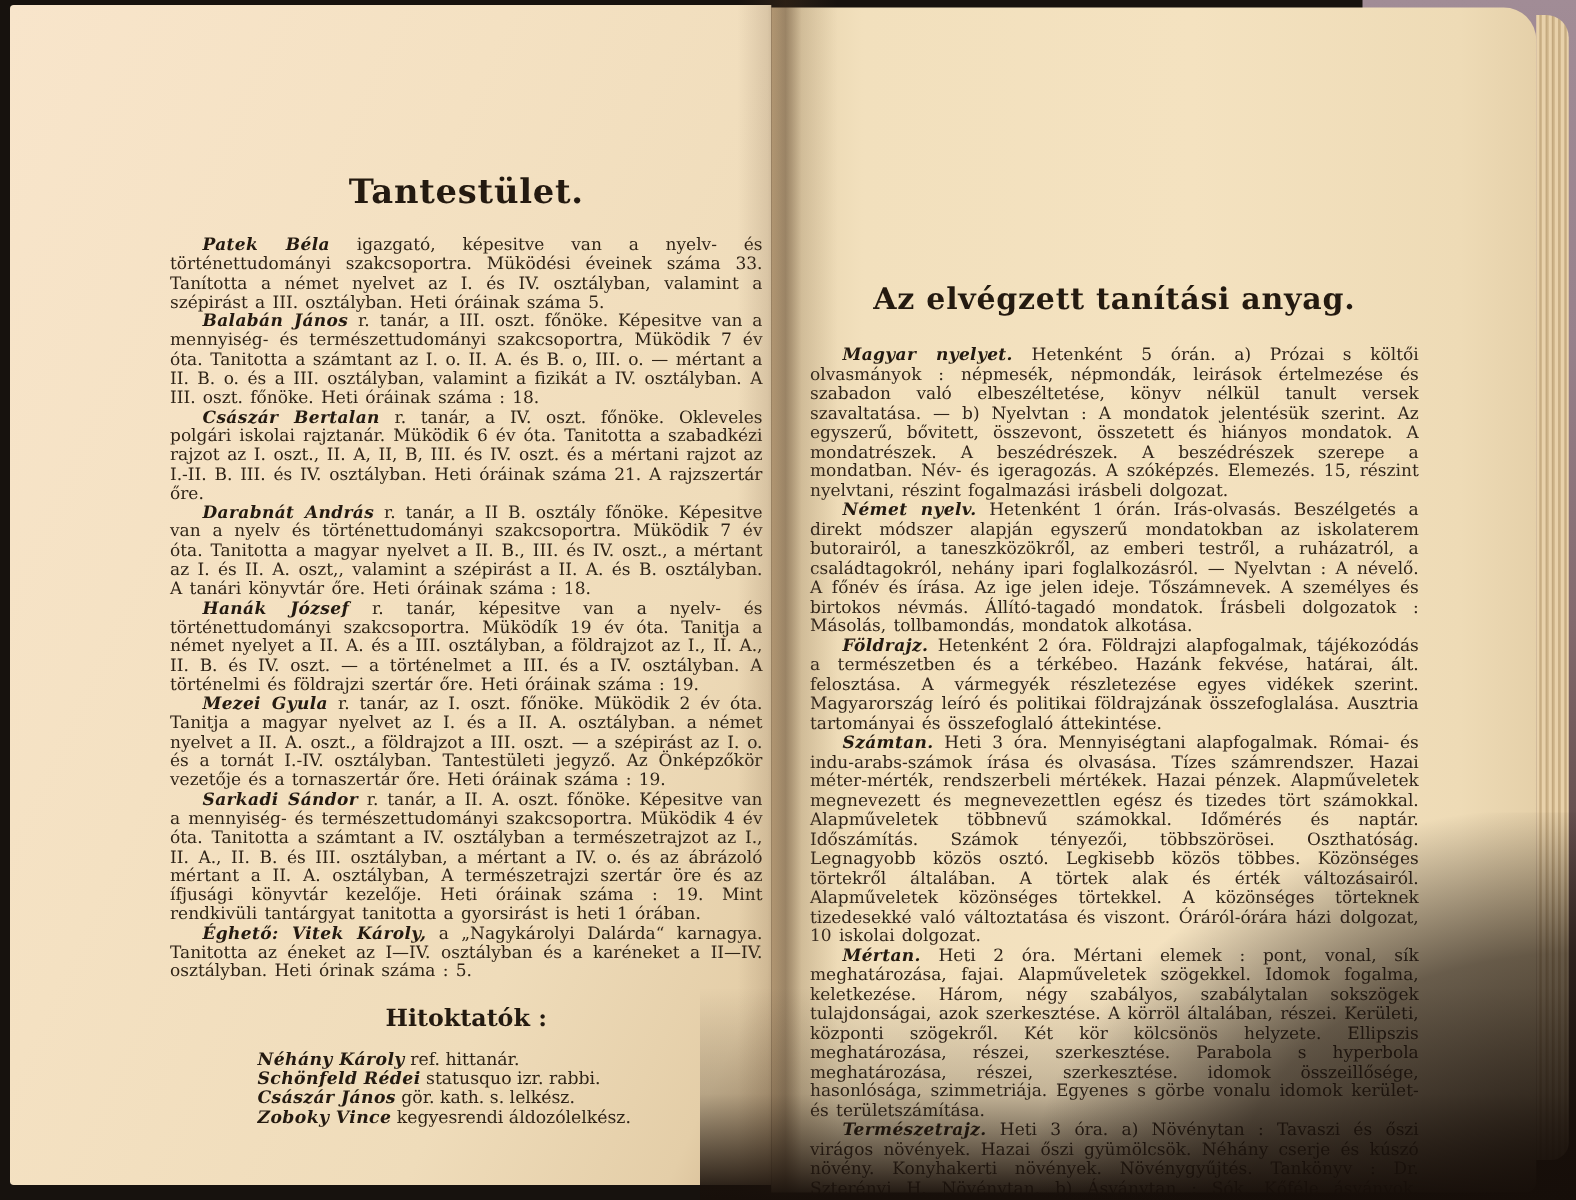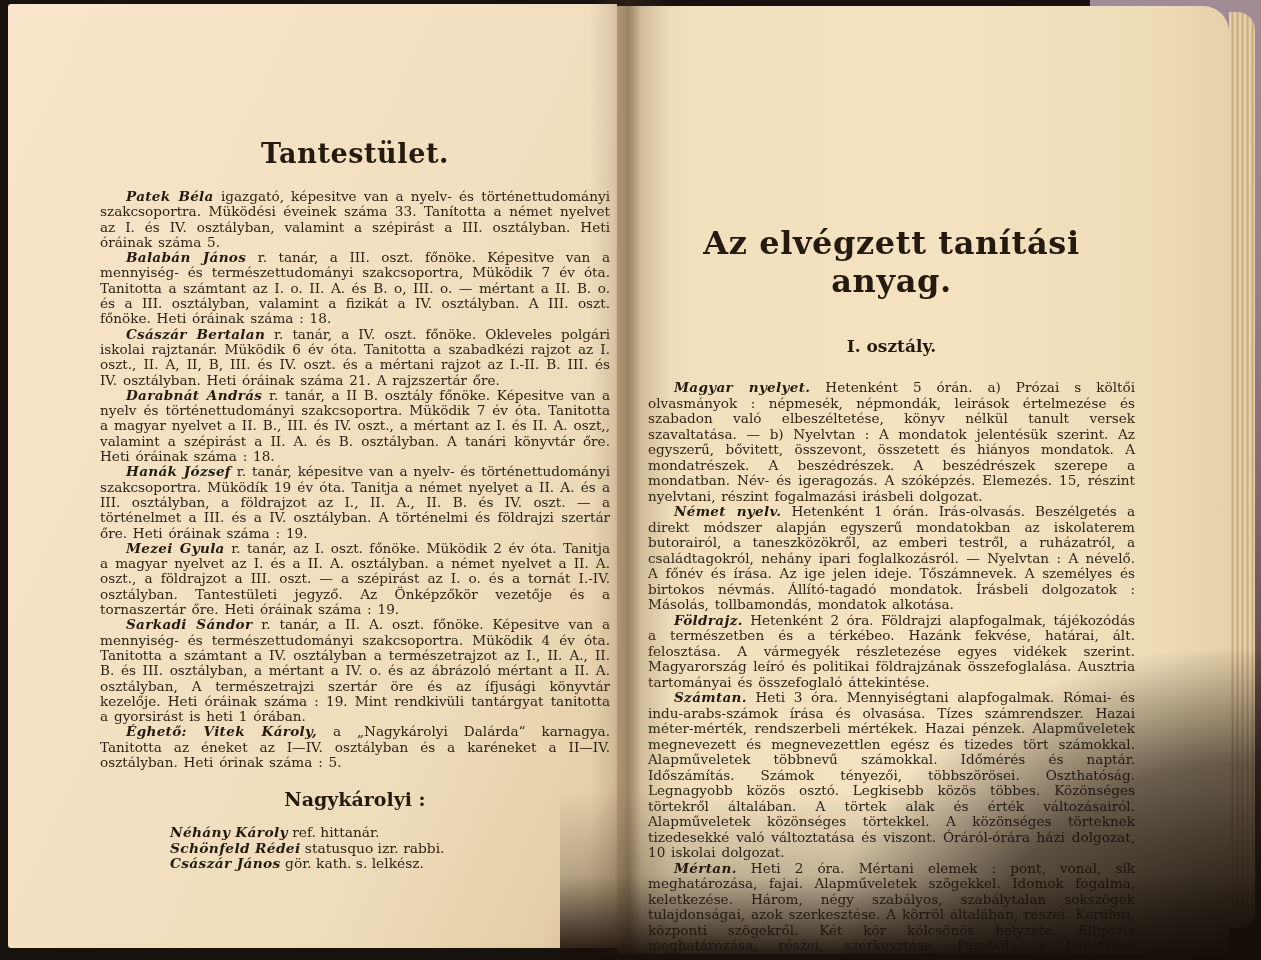--- a/index.html
+++ b/index.html
@@ -42,35 +42,36 @@
   .vignette-corner{
     position:absolute;right:0;bottom:0;width:430px;height:310px;z-index:6;
     background:radial-gradient(ellipse at 100% 100%,rgba(22,14,9,0.95) 0%,rgba(22,14,9,0.62) 45%,rgba(22,14,9,0) 72%);
     pointer-events:none;
   }
   .left-content{
     position:absolute;inset:0;
     padding:134px 7px 0 92px;
     box-sizing:border-box;
     color:#2f2316;
+    margin-left:36px;
   }
   .right-content{
     position:absolute;inset:0;
     padding:218px 94px 0 31px;
     box-sizing:border-box;
     color:#30241a;
   }
   .page-title{
     text-align:center;font-weight:bold;
     font-size:27px;letter-spacing:0.6px;
     margin:0 0 20px 0;color:#241a10;
   }
   .chapter-title{
     text-align:center;font-weight:bold;
-    font-size:32px;letter-spacing:0.6px;
+    font-size:24px;letter-spacing:0.6px;
     margin:0;color:#241a10;
   }
   .class-subtitle{
     text-align:center;font-weight:bold;
     font-size:17px;margin:36px 0 0 0;color:#241a10;
   }
   .body-copy{font-size:13.6px;line-height:15.3px;text-align:justify;word-spacing:1.5px;}
   .right-content .body-copy{line-height:15.5px;margin-top:24px;}
   .para{margin:0;text-indent:26px;}
   .lead{font-weight:bold;font-style:italic;letter-spacing:0.3px;color:#241a10;}
@@ -118,42 +119,45 @@
         </p>
         <p class="para">
           <span class="lead">Sarkadi Sándor</span>
           <span>r. tanár, a II. A. oszt. főnöke. Képesitve van a mennyiség- és természettudományi szakcsoportra. Müködik 4 év óta. Tanitotta a számtant a IV. osztályban a természetrajzot az I., II. A., II. B. és III. osztályban, a mértant a IV. o. és az ábrázoló mértant a II. A. osztályban, A természetrajzi szertár öre és az ífjusági könyvtár kezelője. Heti óráinak száma : 19. Mint rendkivüli tantárgyat tanitotta a gyorsirást is heti 1 órában.</span>
         </p>
         <p class="para">
           <span class="lead">Éghető: Vitek Károly,</span>
           <span>a „Nagykárolyi Dalárda“ karnagya. Tanitotta az éneket az I—IV. osztályban és a karéneket a II—IV. osztályban. Heti órinak száma : 5.</span>
         </p>
       </div>
-      <h2 class="subheading">Nagykárolyi :</h2>
+      <h2 class="subheading">Hitoktatók :</h2>
       <div class="clergy-list">
         <div>
           <span class="lead">Néhány Károly</span>
           <span>ref. hittanár.</span>
         </div>
         <div>
           <span class="lead">Schönfeld Rédei</span>
           <span>statusquo izr. rabbi.</span>
         </div>
         <div>
           <span class="lead">Császár János</span>
           <span>gör. kath. s. lelkész.</span>
         </div>
+        <div>
+          <span class="lead">Zoboky Vince</span>
+          <span>kegyesrendi áldozólelkész.</span>
+        </div>
       </div>
     </div>
   </div>
 
   <div class="right-page">
     <div class="right-content">
       <h1 class="chapter-title">Az elvégzett tanítási anyag.</h1>
-      <h2 class="class-subtitle">I. osztály.</h2>
       <div class="body-copy">
         <p class="para">
           <span class="lead">Magyar nyelyet.</span>
           <span>Hetenként 5 órán. a) Prózai s költői olvasmányok : népmesék, népmondák, leirások értelmezése és szabadon való elbeszéltetése, könyv nélkül tanult versek szavaltatása. — b) Nyelvtan : A mondatok jelentésük szerint. Az egyszerű, bővitett, összevont, összetett és hiányos mondatok. A mondatrészek. A beszédrészek. A beszédrészek szerepe a mondatban. Név- és igeragozás. A szóképzés. Elemezés. 15, részint nyelvtani, részint fogalmazási irásbeli dolgozat.</span>
         </p>
         <p class="para">
           <span class="lead">Német nyelv.</span>
           <span>Hetenként 1 órán. Irás-olvasás. Beszélgetés a direkt módszer alapján egyszerű mondatokban az iskolaterem butorairól, a taneszközökről, az emberi testről, a ruházatról, a családtagokról, nehány ipari foglalkozásról. — Nyelvtan : A névelő. A főnév és írása. Az ige jelen ideje. Tőszámnevek. A személyes és birtokos névmás. Állító-tagadó mondatok. Írásbeli dolgozatok : Másolás, tollbamondás, mondatok alkotása.</span>
         </p>
         <p class="para">

